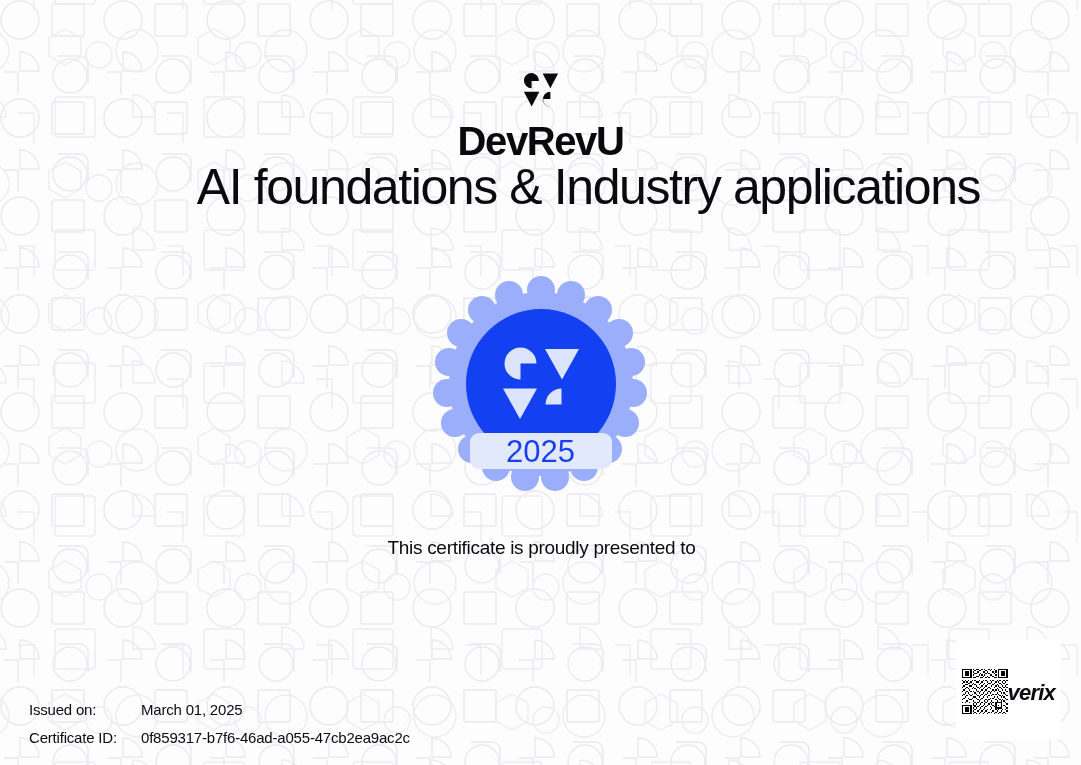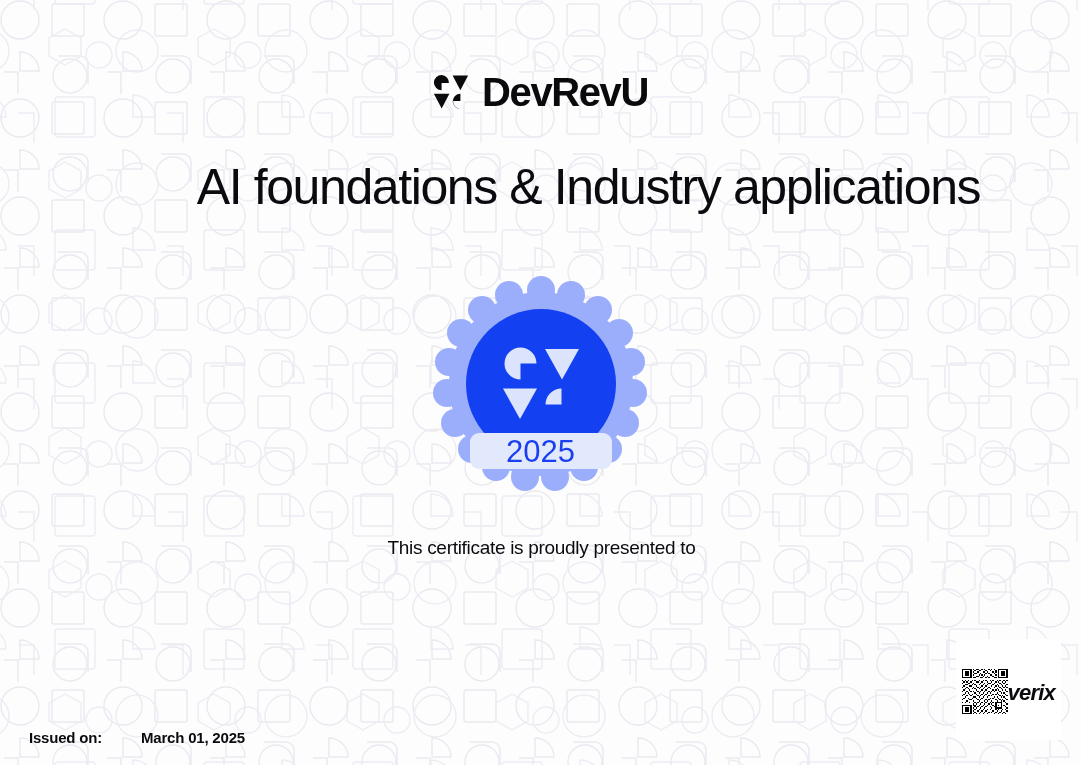--- a/index.html
+++ b/index.html
@@ -47,20 +47,21 @@
   
   #brand-header {
     position: absolute;
     top: 72px;
     left: 0;
     width: 100%;
     display: flex;
     align-items: center;
     justify-content: center;
     gap: 13px;
+    flex-direction: column;
   }
   #brand-mark { display: block; }
   #brand-name {
     font-size: 40px;
     font-weight: bold;
     letter-spacing: -1.4px;
     color: #0a0a0c;
     line-height: 1;
     white-space: nowrap;
   }
@@ -156,21 +157,21 @@
     bottom: 20px;
     font-size: 15px;
     line-height: 1;
     color: #0b0b0f;
   }
   .meta-row {
     display: flex;
     align-items: baseline;
     margin-top: 13px;
   }
-  .meta-row:first-child { margin-top: 14px; font-weight: bold; }
+  .meta-row:first-child { margin-top: 14px; }
   .meta-label {
     width: 112px;
     flex: none;
     letter-spacing: -0.2px;
   }
   .meta-value { letter-spacing: -0.2px; }
 
   
   #qr-panel {
     position: absolute;
@@ -290,20 +291,24 @@
       </div>
     </div>
 
     <div id="presented-to">This certificate is proudly presented to</div>
 
 
     <div id="footer-meta">
       <div class="meta-row">
         <span class="meta-label">Issued on:</span>
         <span class="meta-value">March 01, 2025</span>
+      </div>
+      <div class="meta-row">
+        <span class="meta-label">Certificate ID:</span>
+        <span class="meta-value">0f859317-b7f6-46ad-a055-47cb2ea9ac2c</span>
       </div>
     </div>
 
     <div id="qr-panel">
       <svg id="qr-code" viewBox="0 0 33 33" shape-rendering="crispEdges" aria-hidden="true">
         <rect width="33" height="33" fill="#ffffff"></rect>
         <g fill="#000000">
 
           <path d="M0 0h7v7h-7z M1 1h5v5h-5z" fill="#000"></path>
           <rect x="1" y="1" width="5" height="5" fill="#fff"></rect>

